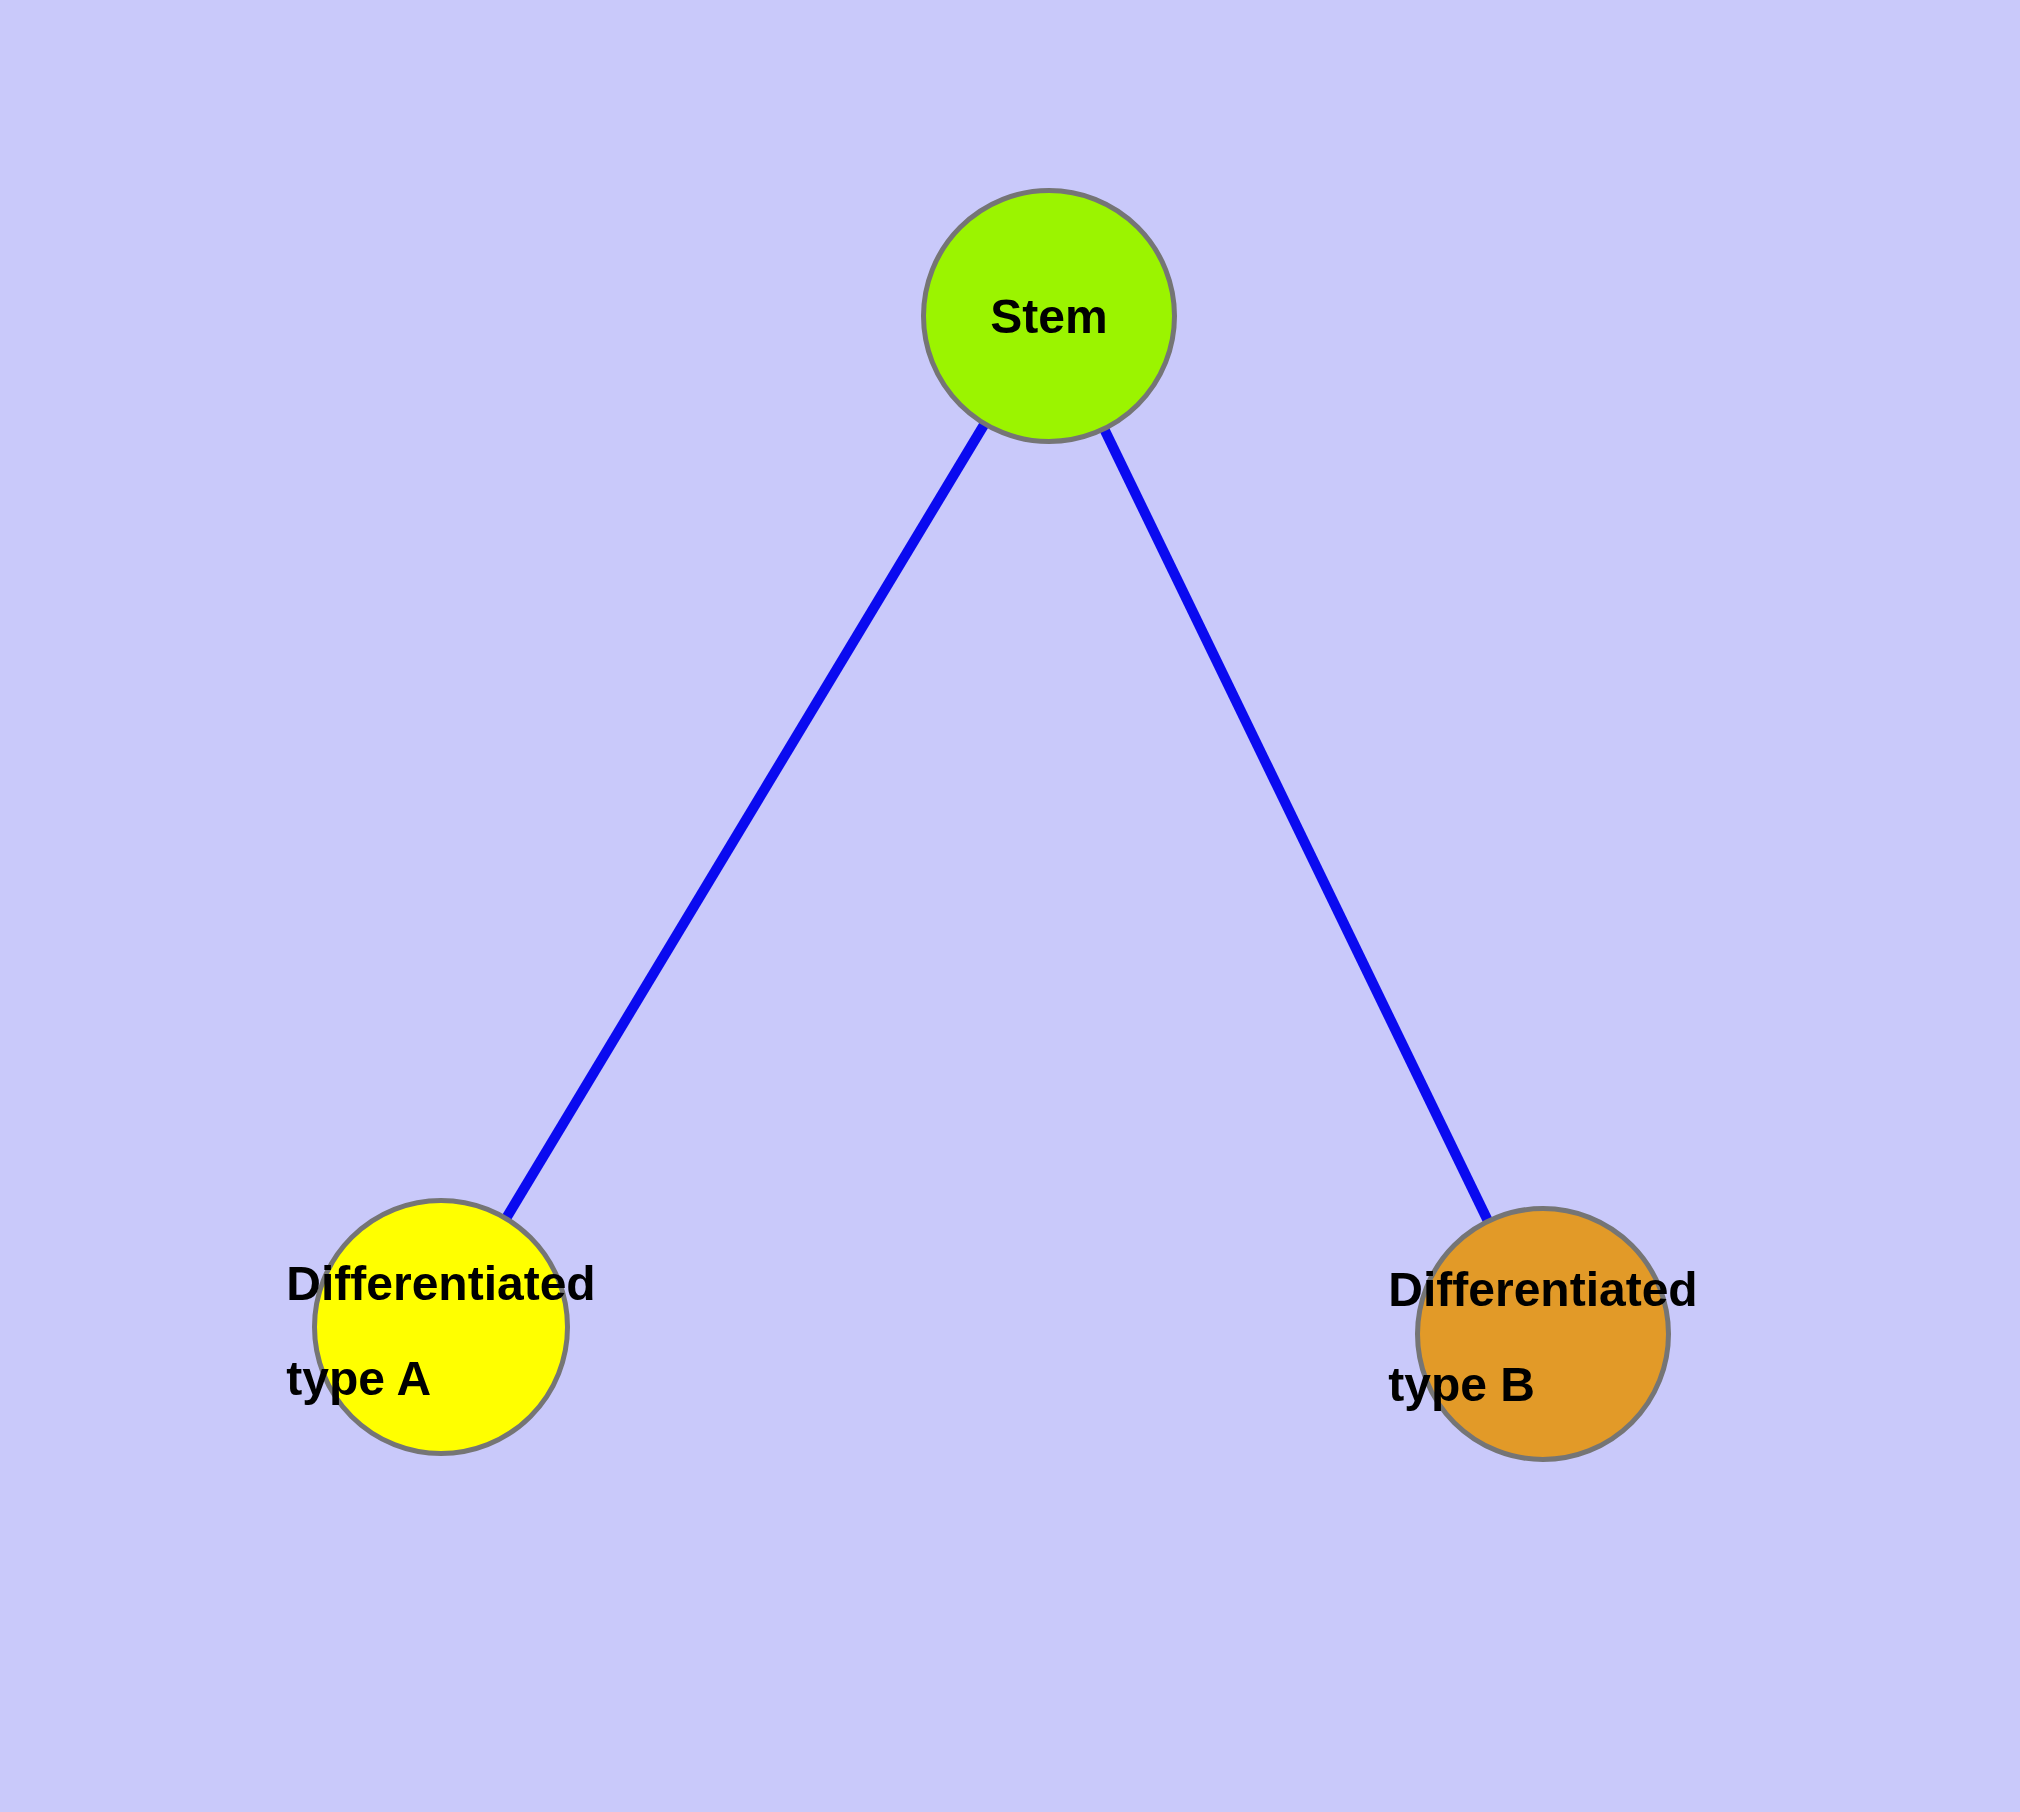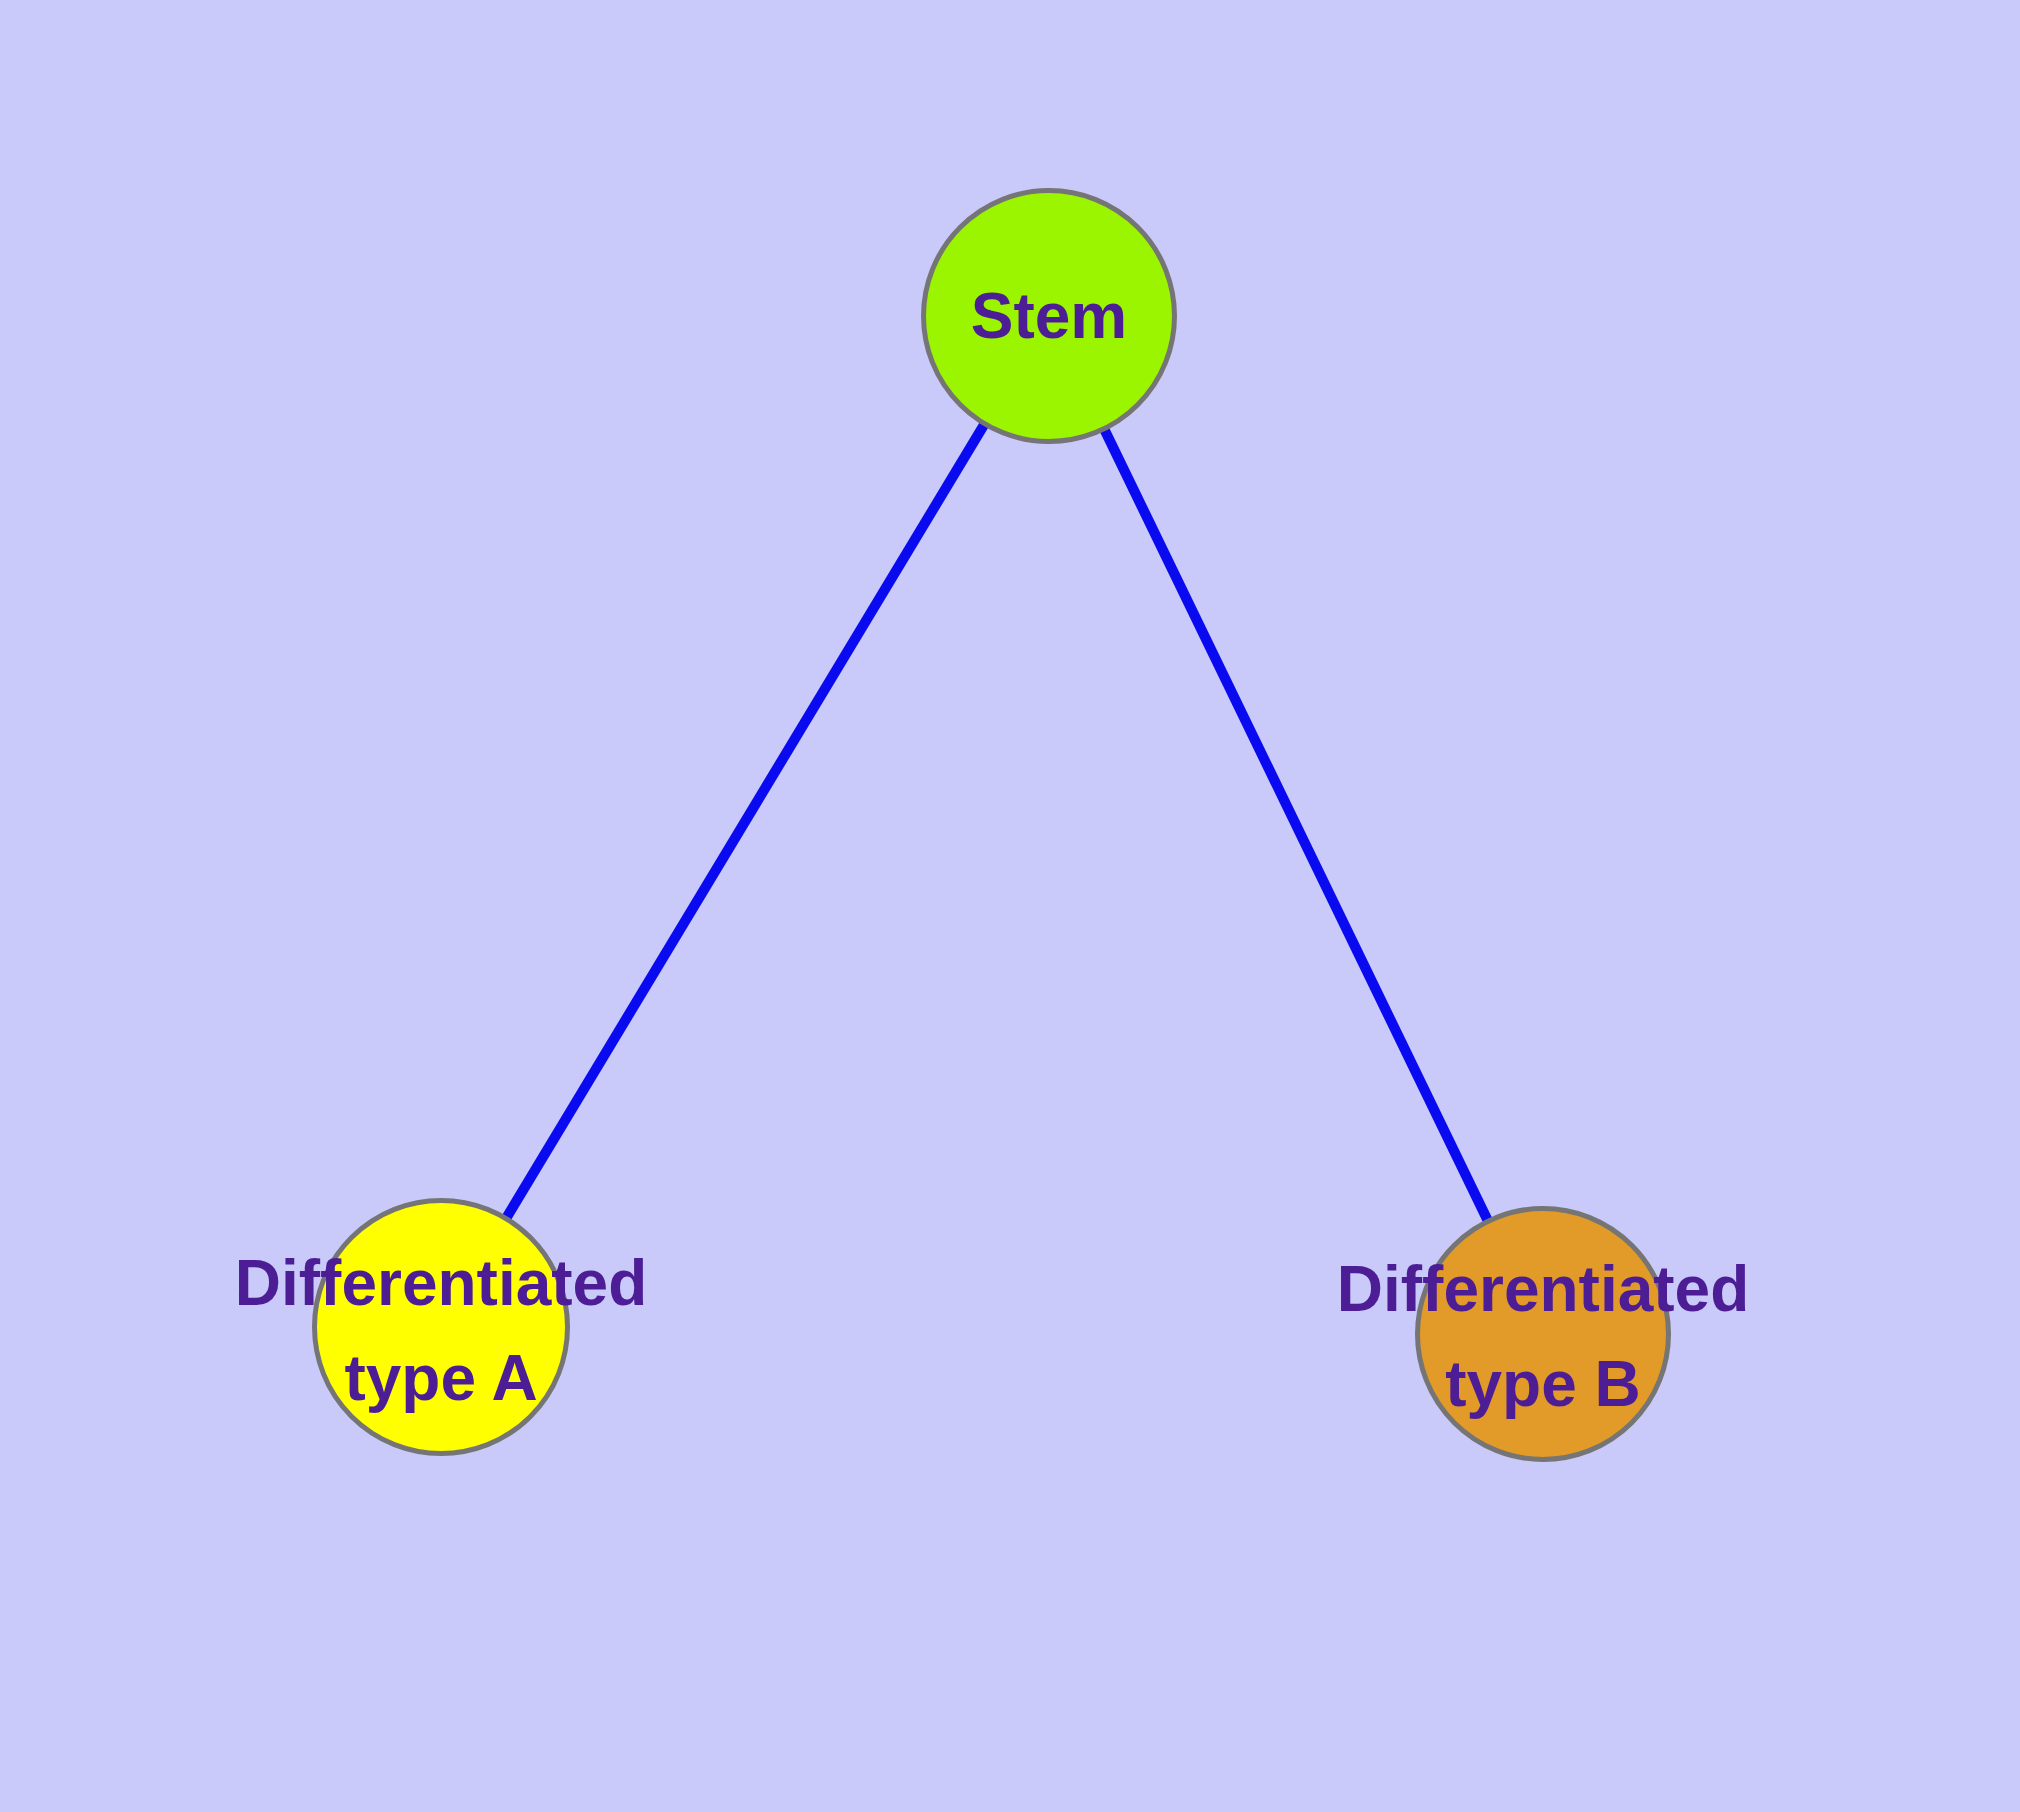--- a/index.html
+++ b/index.html
@@ -46,24 +46,23 @@
   #node-type-b {
     left: 1415px;
     top: 1206px;
     width: 256px;
     height: 256px;
   }
   .node-label {
     position: absolute;
     transform: translate(-50%, -50%);
     font-weight: bold;
-    font-size: 64px;
+    font-size: 48px;
     line-height: 95px;
-    color: #4c1d95;
-    text-align: center;
+    color: #000000;
     white-space: pre-line;
     z-index: 3;
   }
   #label-stem {
     left: 1049px;
     top: 316px;
   }
   #label-type-a {
     left: 441px;
     top: 1331px;

